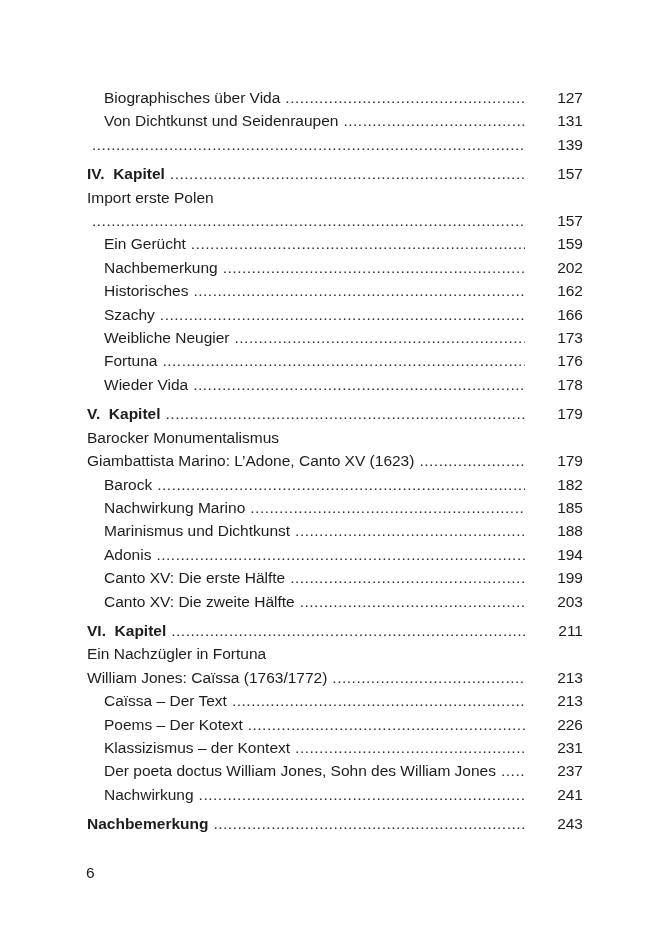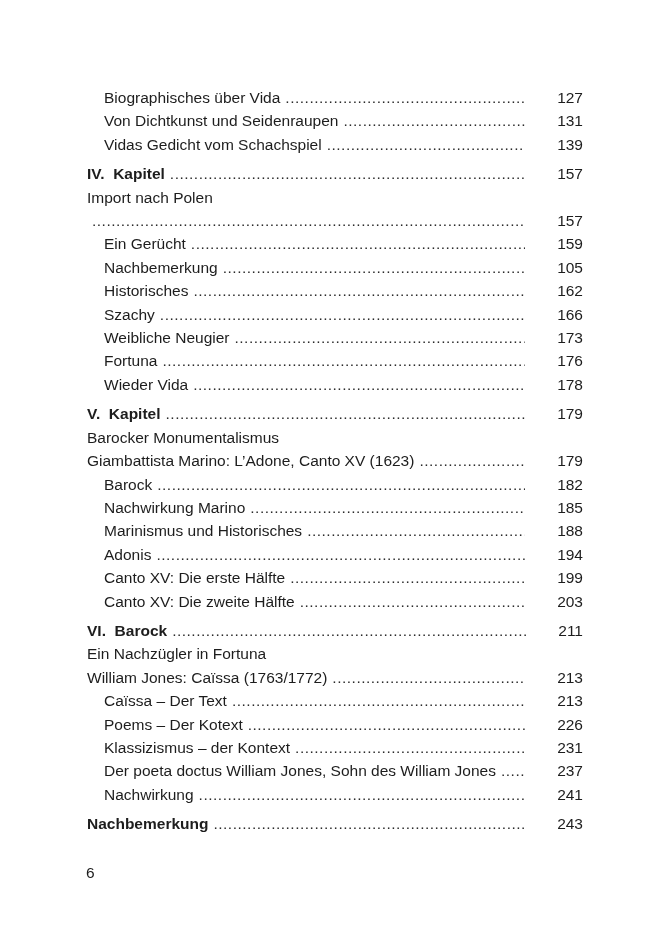--- a/index.html
+++ b/index.html
@@ -70,45 +70,44 @@
         <span class="toc-label">Biographisches über Vida</span>
         <span class="toc-dots"></span>
         <span class="toc-page">127</span>
       </div>
       <div class="toc-row indent">
         <span class="toc-label">Von Dichtkunst und Seidenraupen</span>
         <span class="toc-dots"></span>
         <span class="toc-page">131</span>
       </div>
       <div class="toc-row indent">
-        <span class="toc-label">Vidas Gedicht vom Schachspiel</span>
         <span class="toc-dots"></span>
         <span class="toc-page">139</span>
       </div>
       <div class="toc-row bold gap">
         <span class="toc-label">IV.  Kapitel</span>
         <span class="toc-dots"></span>
         <span class="toc-page">157</span>
       </div>
       <div class="toc-row">
-        <span class="toc-label">Import nach Polen</span>
+        <span class="toc-label">Import erste Polen</span>
       </div>
       <div class="toc-row">
         <span class="toc-dots"></span>
         <span class="toc-page">157</span>
       </div>
       <div class="toc-row indent">
         <span class="toc-label">Ein Gerücht</span>
         <span class="toc-dots"></span>
         <span class="toc-page">159</span>
       </div>
       <div class="toc-row indent">
         <span class="toc-label">Nachbemerkung</span>
         <span class="toc-dots"></span>
-        <span class="toc-page">105</span>
+        <span class="toc-page">202</span>
       </div>
       <div class="toc-row indent">
         <span class="toc-label">Historisches</span>
         <span class="toc-dots"></span>
         <span class="toc-page">162</span>
       </div>
       <div class="toc-row indent">
         <span class="toc-label">Szachy</span>
         <span class="toc-dots"></span>
         <span class="toc-page">166</span>
@@ -145,41 +144,41 @@
         <span class="toc-label">Barock</span>
         <span class="toc-dots"></span>
         <span class="toc-page">182</span>
       </div>
       <div class="toc-row indent">
         <span class="toc-label">Nachwirkung Marino</span>
         <span class="toc-dots"></span>
         <span class="toc-page">185</span>
       </div>
       <div class="toc-row indent">
-        <span class="toc-label">Marinismus und Historisches</span>
+        <span class="toc-label">Marinismus und Dichtkunst</span>
         <span class="toc-dots"></span>
         <span class="toc-page">188</span>
       </div>
       <div class="toc-row indent">
         <span class="toc-label">Adonis</span>
         <span class="toc-dots"></span>
         <span class="toc-page">194</span>
       </div>
       <div class="toc-row indent">
         <span class="toc-label">Canto XV: Die erste Hälfte</span>
         <span class="toc-dots"></span>
         <span class="toc-page">199</span>
       </div>
       <div class="toc-row indent">
         <span class="toc-label">Canto XV: Die zweite Hälfte</span>
         <span class="toc-dots"></span>
         <span class="toc-page">203</span>
       </div>
       <div class="toc-row bold gap">
-        <span class="toc-label">VI.  Barock</span>
+        <span class="toc-label">VI.  Kapitel</span>
         <span class="toc-dots"></span>
         <span class="toc-page">211</span>
       </div>
       <div class="toc-row">
         <span class="toc-label">Ein Nachzügler in Fortuna</span>
       </div>
       <div class="toc-row">
         <span class="toc-label">William Jones: Caïssa (1763/1772)</span>
         <span class="toc-dots"></span>
         <span class="toc-page">213</span>

